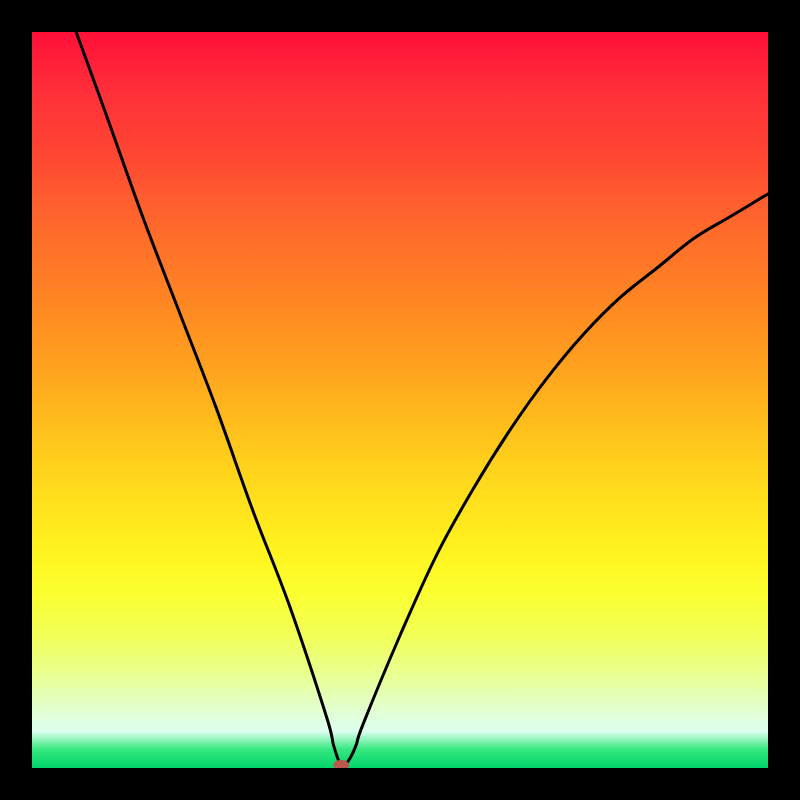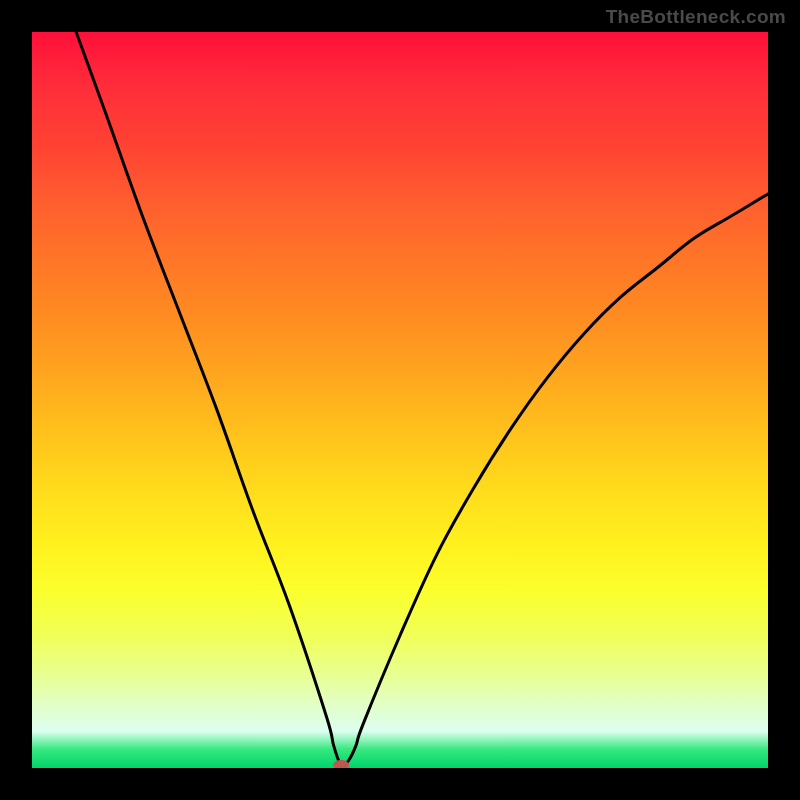--- a/index.html
+++ b/index.html
@@ -62,21 +62,20 @@
     font-weight: 600;
     letter-spacing: 0.3px;
     user-select: none;
   }
 </style>
 </head>
 <body>
 
 <div class="frame">
 
-  <div class="watermark">TheBottleneck.com</div>
 
   <div class="plot-area">
     <div class="gradient-bg"></div>
 
     <svg class="curve-svg" viewBox="0 0 736 736" preserveAspectRatio="none">
       <path id="curve-path" fill="none" stroke="#000" stroke-width="3" stroke-linecap="round" stroke-linejoin="round" d="M 44.16 0.00 C 49.46 14.57, 61.68 47.84, 73.60 80.96 C 85.52 114.08, 97.15 148.23, 110.40 184.00 C 123.65 219.77, 133.95 245.24, 147.20 279.68 C 160.45 314.12, 170.75 339.59, 184.00 375.36 C 197.25 411.13, 207.55 442.63, 220.80 478.40 C 234.05 514.17, 244.35 536.99, 257.60 574.08 C 270.85 611.17, 286.45 659.31, 294.40 684.48 C 302.35 709.65, 299.11 705.18, 301.76 713.92 C 304.41 722.66, 306.47 730.41, 309.12 733.06 C 311.77 735.71, 313.83 732.08, 316.48 728.64 C 319.13 725.20, 321.19 720.54, 323.84 713.92 C 326.49 707.30, 323.25 711.71, 331.20 691.84 C 339.15 671.97, 354.75 633.99, 368.00 603.52 C 381.25 573.05, 391.55 549.06, 404.80 522.56 C 418.05 496.06, 428.35 478.84, 441.60 456.32 C 454.85 433.80, 465.15 417.31, 478.40 397.44 C 491.65 377.57, 501.95 363.14, 515.20 345.92 C 528.45 328.70, 538.75 316.33, 552.00 301.76 C 565.25 287.19, 575.55 276.88, 588.80 264.96 C 602.05 253.04, 612.35 246.12, 625.60 235.52 C 638.85 224.92, 649.15 215.35, 662.40 206.08 C 675.65 196.81, 685.95 191.95, 699.20 184.00 C 712.45 176.05, 729.38 165.89, 736.00 161.92"></path>
       <ellipse id="min-marker" rx="8" ry="5" fill="#bd584f" cx="309.12" cy="733.06"></ellipse>
     </svg>
   </div>
 </div>

